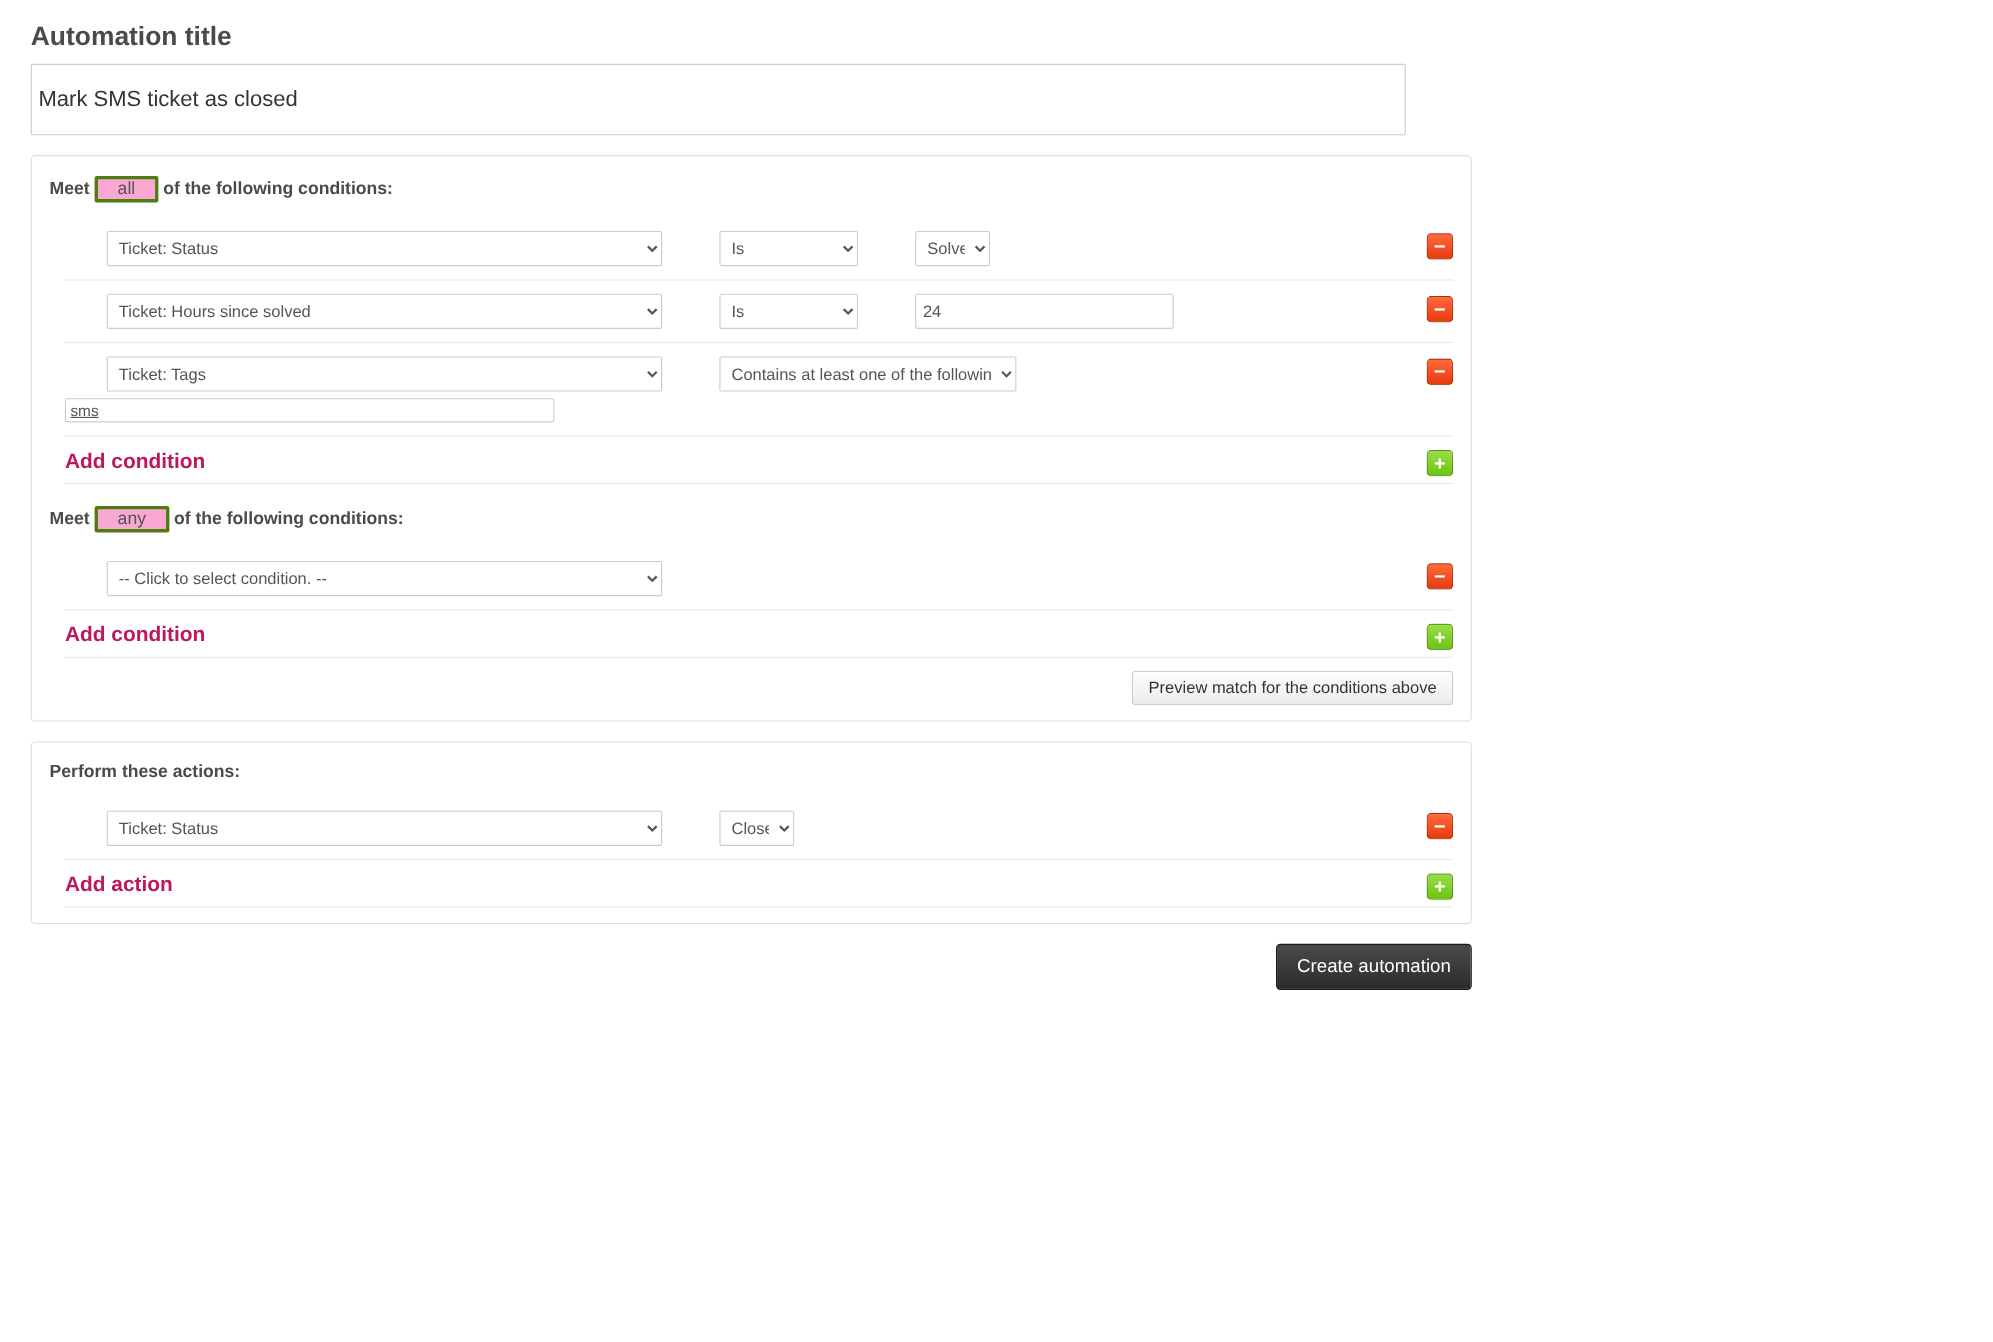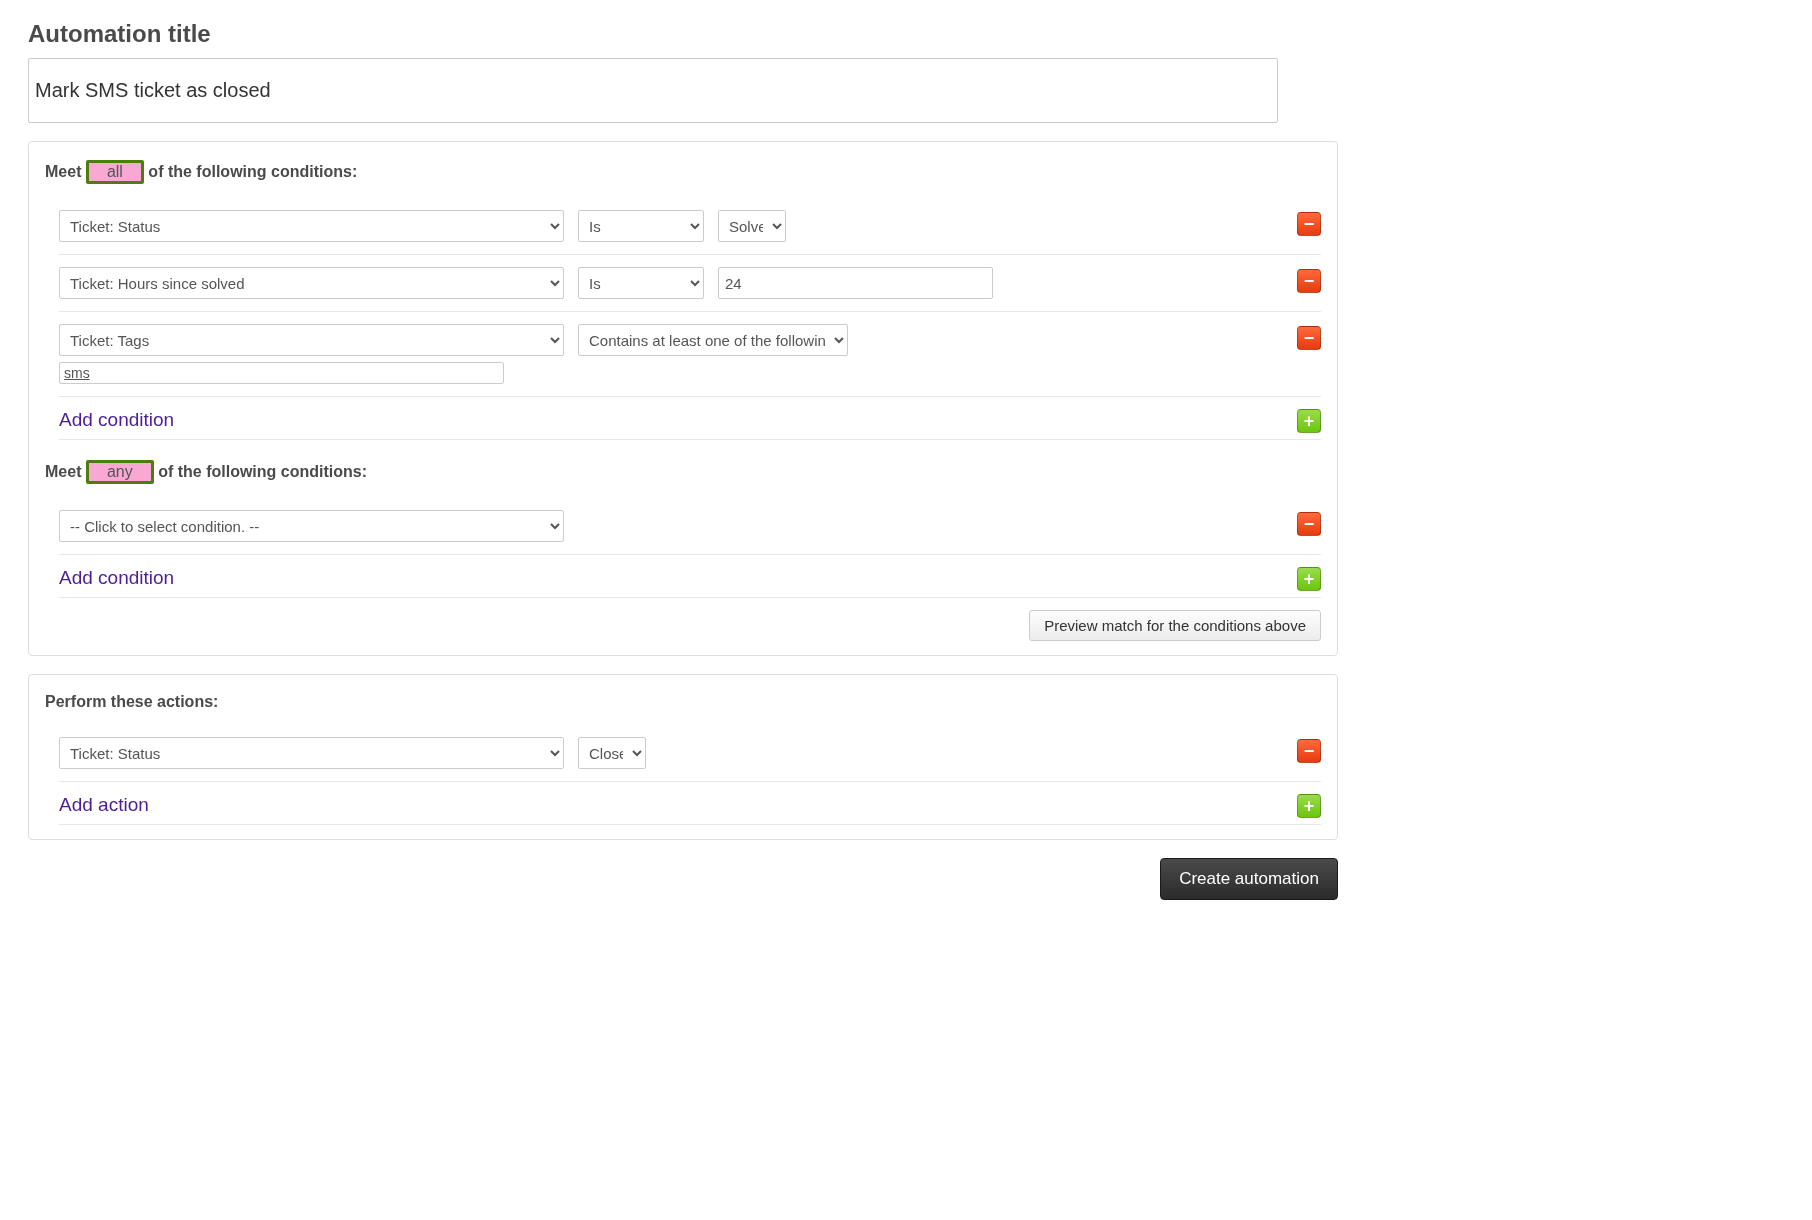--- a/index.html
+++ b/index.html
@@ -58,26 +58,27 @@
       border-bottom: 1px solid #e8e8e8;
     }
     .row select, .row input[type="text"].val {
       height: 32px;
       border: 1px solid #ccc;
       border-radius: 2px;
       padding: 2px 6px;
       font-size: 15px;
       color: #555;
       background: #fff;
+      margin-left: 38px;
     }
     .sel-lg { width: 505px; }
     .sel-sm { width: 126px; }
     .sel-md { width: 270px; }
     .sel-v  { width: 68px; }
-    .inbox { width: 275px; }
+    .inbox { width: 235px; }
     .tagbox {
       width: 445px;
       height: 22px;
       border: 1px solid #ccc;
       border-radius: 2px;
       font-size: 14px;
       color: #555;
       padding: 0 4px;
       margin-top: 6px;
       text-decoration: underline;
@@ -97,22 +98,22 @@
     .btn-remove { background: linear-gradient(#ff6a3c, #e63b0f); }
     .btn-add    { background: linear-gradient(#9bdc4a, #6cc510); }
     .add-row {
       display: flex;
       align-items: center;
       padding: 10px 0 6px 0;
       border-bottom: 1px solid #e8e8e8;
     }
     .add-row .label {
       font-size: 19px;
-      font-weight: 400;
-      color: #4c1d95;
+      font-weight: 700;
+      color: #be185d;
     }
     .preview-wrap { text-align: right; padding-top: 12px; }
     .preview-btn {
       display: inline-block;
       border: 1px solid #ccc;
       background: linear-gradient(#fdfdfd, #ececec);
       padding: 6px 14px;
       border-radius: 3px;
       font-size: 15px;
       color: #333;

